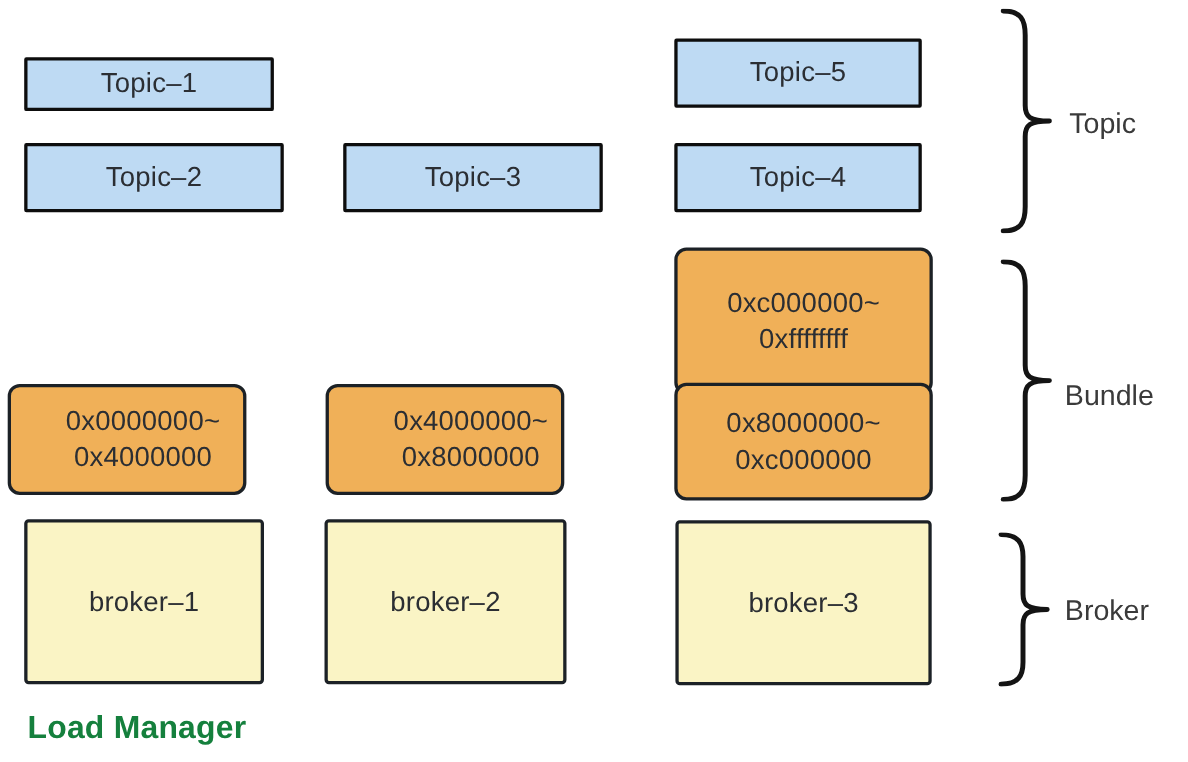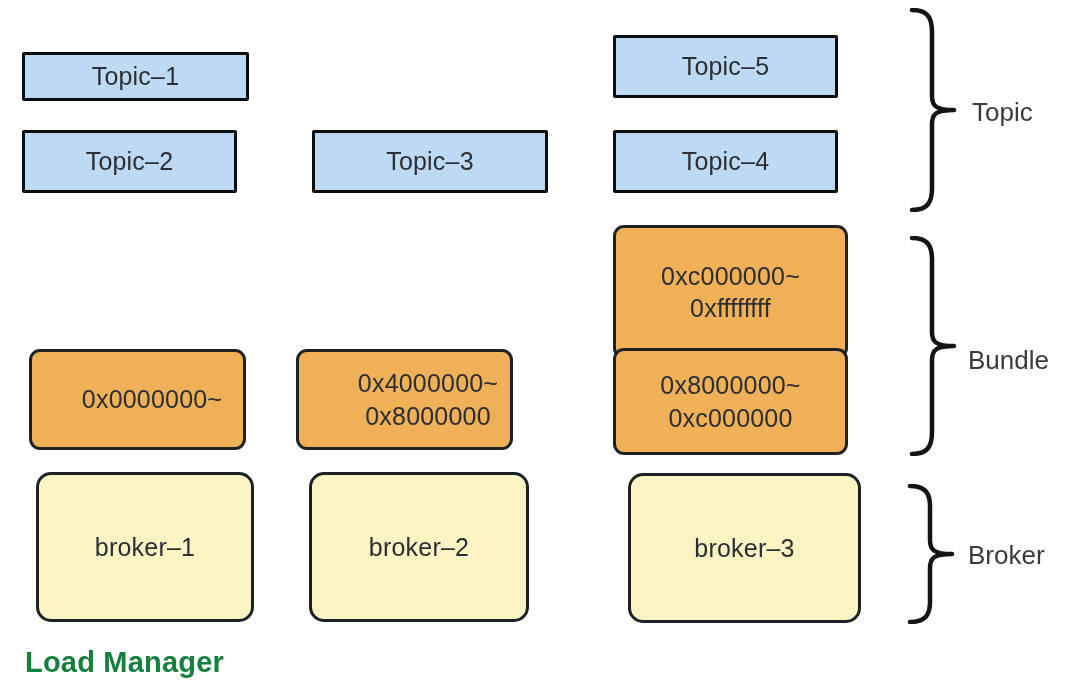--- a/index.html
+++ b/index.html
@@ -34,22 +34,21 @@
   .bundle {
     background: var(--bundle-fill, #f0b058);
     border: 3.5px solid var(--dark-border, #1c2126);
     border-radius: 11px;
     line-height: 1.3;
   }
   .bundle .two-line { display: flex; flex-direction: column; }
   .broker {
     background: var(--broker-fill, #faf4c5);
     border: 3.5px solid var(--dark-border, #1c2126);
-    border-radius: 15px;
-    margin-left: 14px;
+    border-radius: 4px;
   }
   .brace {
     position: absolute;
   }
   .brace svg { display: block; }
   .group-label {
     position: absolute;
     transform: translateY(-50%);
     font-size: 26px;
     color: var(--label-text, #3a3a3a);
@@ -66,36 +65,37 @@
   }
 </style>
 </head>
 <body>
 
 <div class="diagram">
 
   <div class="box topic" style="left:22px; top:52px; width:227px; height:49px;">
     <span>Topic–1</span>
   </div>
-  <div class="box topic" style="left:22px; top:130px; width:215px; height:63px;">
+  <div class="box topic" style="left:22px; top:130px; width:236px; height:63px;">
     <span>Topic–2</span>
   </div>
   <div class="box topic" style="left:312px; top:130px; width:236px; height:63px;">
     <span>Topic–3</span>
   </div>
   <div class="box topic" style="left:613px; top:35px; width:225px; height:63px;">
     <span>Topic–5</span>
   </div>
   <div class="box topic" style="left:613px; top:130px; width:225px; height:63px;">
     <span>Topic–4</span>
   </div>
 
-  <div class="box bundle" style="left:29px; top:349px; width:217px; height:101px;padding-left:29px;">
+  <div class="box bundle" style="left:7px; top:349px; width:217px; height:101px;padding-left:29px;">
     <div class="two-line">
       <span>0x0000000~</span>
+      <span>0x4000000</span>
     </div>
   </div>
   <div class="box bundle" style="left:296px; top:349px; width:217px; height:101px;padding-left:47px;">
     <div class="two-line">
       <span>0x4000000~</span>
       <span>0x8000000</span>
     </div>
   </div>
   <div class="box bundle" style="left:613px; top:225px; width:235px; height:134px;">
     <div class="two-line">

